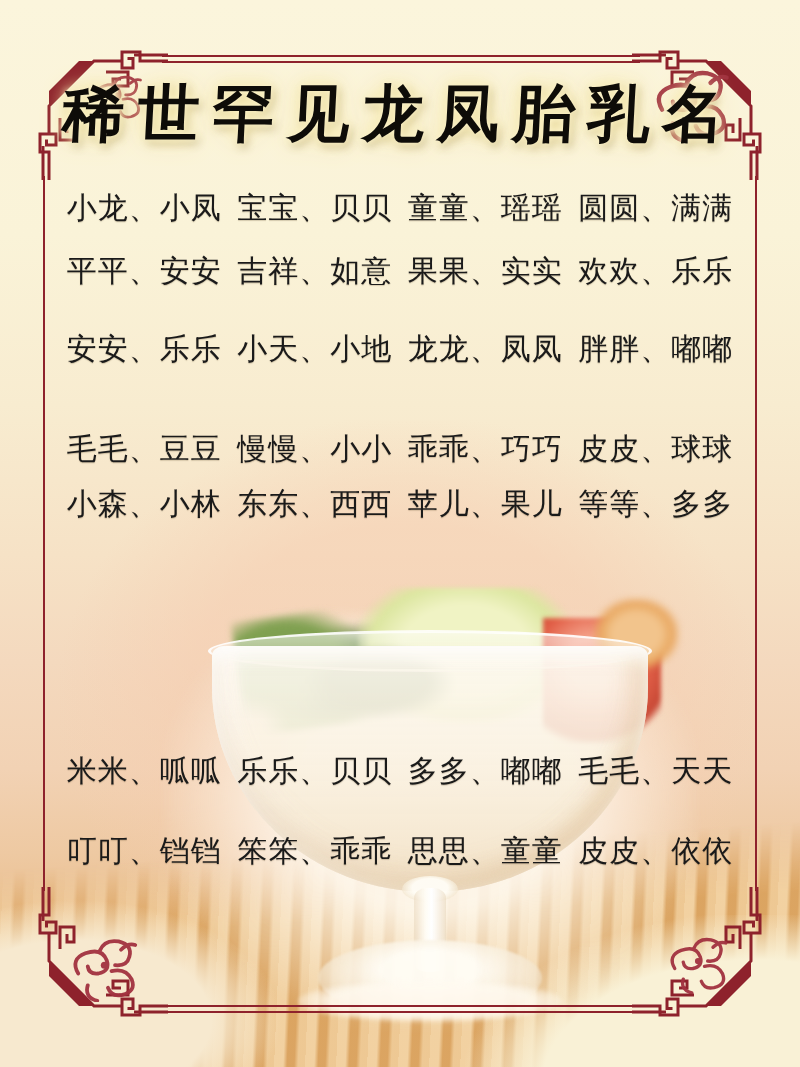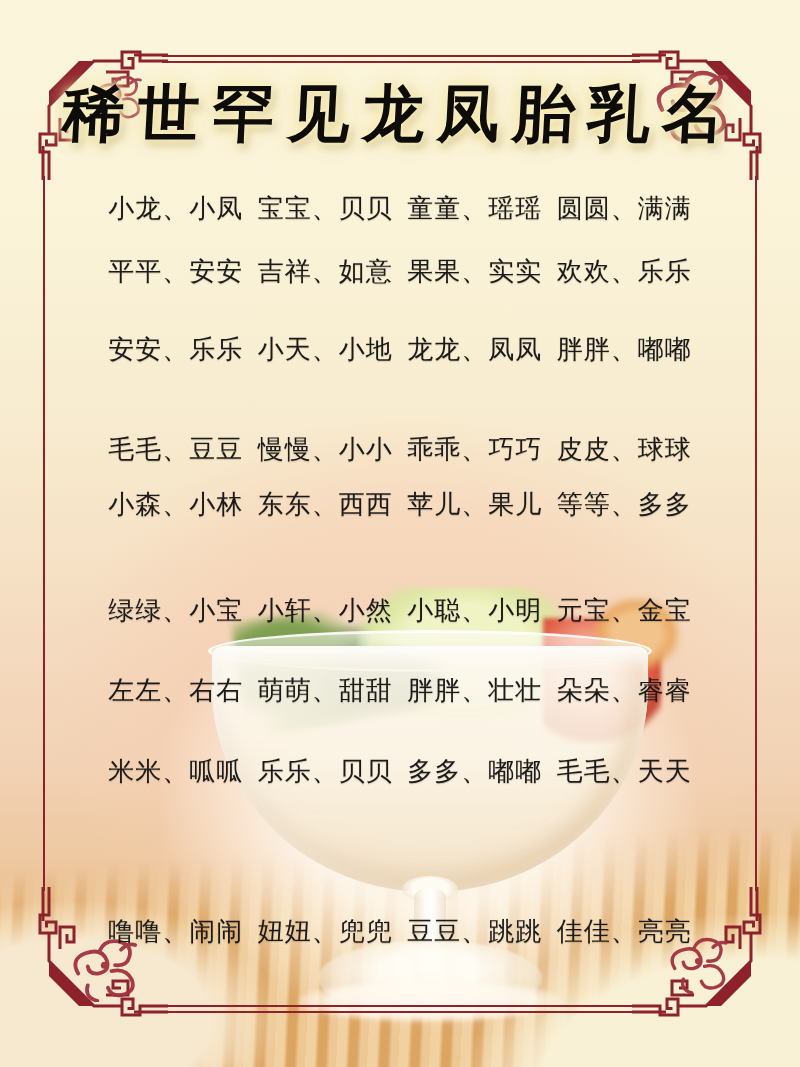--- a/index.html
+++ b/index.html
@@ -65,21 +65,21 @@
   .c-bl{left:36px;top:887px;transform:scaleY(-1);}
   .c-br{left:632px;top:887px;transform:scale(-1,-1);}
   .dragon{position:absolute;opacity:.95;}
   
   .title{position:absolute;left:0;right:0;top:72px;text-align:center;
     font-size:62px;font-weight:700;letter-spacing:13px;color:#0E0C08;
     transform:skewX(-3deg);
     text-shadow:0 0 6px #FFF6CF, 0 0 14px #F8ECB0, 0 0 24px rgba(244,228,160,.95),
       3px 4px 8px rgba(110,85,30,.45);}
   .row{position:absolute;left:0;right:0;height:80px;display:flex;align-items:center;justify-content:center;
-    font-size:26px;font-weight:500;color:#1A1A1A;letter-spacing:1px;word-spacing:7px;
+    font-size:30px;font-weight:500;color:#1A1A1A;letter-spacing:1px;word-spacing:7px;
     text-shadow:0 1px 1px rgba(90,70,40,.25);}
   .r0{top:168px}.r1{top:231px}.r2{top:309px}.r3{top:409px}.r4{top:464px}
   .r5{top:570px}.r6{top:650px}.r7{top:731px}.r8{top:811px}.r9{top:891px}
 </style>
 </head>
 <body>
 
 <div class="poster">
 
   <div class="layer peach-glow"></div>
@@ -154,18 +154,16 @@
       <use href="#dragonArt"></use>
     </svg>
 
   <div class="title">稀世罕见龙凤胎乳名</div>
 
   <div class="row r0">小龙、小凤 宝宝、贝贝 童童、瑶瑶 圆圆、满满</div>
   <div class="row r1">平平、安安 吉祥、如意 果果、实实 欢欢、乐乐</div>
   <div class="row r2">安安、乐乐 小天、小地 龙龙、凤凤 胖胖、嘟嘟</div>
   <div class="row r3">毛毛、豆豆 慢慢、小小 乖乖、巧巧 皮皮、球球</div>
   <div class="row r4">小森、小林 东东、西西 苹儿、果儿 等等、多多</div>
-  <div class="row r5">绿绿、小宝 小轩、小然 小聪、小明 元宝、金宝</div>
-  <div class="row r6">左左、右右 萌萌、甜甜 胖胖、壮壮 朵朵、睿睿</div>
   <div class="row r7">米米、呱呱 乐乐、贝贝 多多、嘟嘟 毛毛、天天</div>
-  <div class="row r9">噜噜、闹闹 妞妞、兜兜 豆豆、跳跳 佳佳、亮亮</div>
+  <div class="row r8">叮叮、铛铛 笨笨、乖乖 思思、童童 皮皮、依依</div>
 
 </div>
 
 </body></html>

